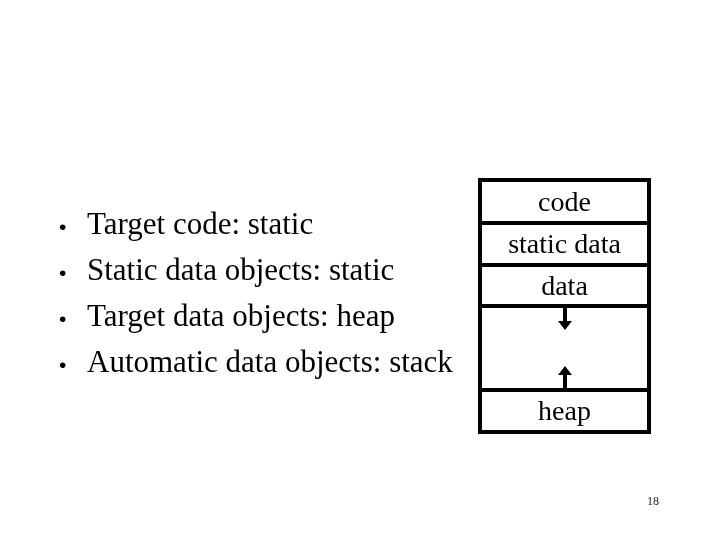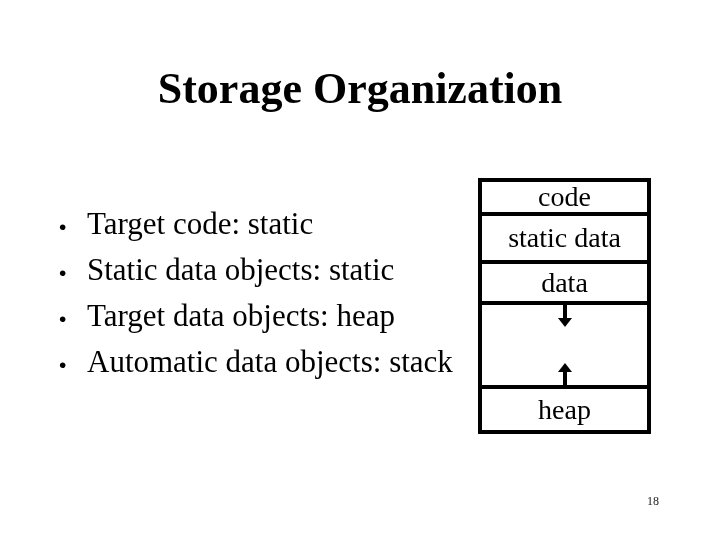--- a/index.html
+++ b/index.html
@@ -61,22 +61,22 @@
   .memrow {
     box-sizing: border-box;
     display: flex;
     align-items: center;
     justify-content: center;
     font-size: 28px;
     line-height: 1;
     border-bottom: 4px solid #000000;
     white-space: nowrap;
   }
-  .memrow.code   { height: 34px; }
-  .memrow.static { height: 48px; }
+  .memrow.code   { height: 43px; }
+  .memrow.static { height: 42px; }
   .memrow.stack  { height: 41px; }
   .memrow.free   { height: 84px; position: relative; }
   .memrow.heap   { height: 38px; border-bottom: none; flex: 1; justify-content: center; }
   .arrow { position: absolute; left: 50%; }
   .arrow .stem {
     position: absolute; left: -2px;
     width: 4px; height: 13px;
     background: #000000;
   }
   .arrow .head {
@@ -97,21 +97,20 @@
     font-size: 12px;
     line-height: 20px;
     color: #1a1a1a;
   }
 </style>
 </head>
 <body>
 
 <div class="slide">
 
-  <div class="title">Storage Organization</div>
 
   <ul class="bullets">
     <li class="bullet-row">
       <span class="bullet-marker">•</span>
       <span class="bullet-text">Target code: static</span>
     </li>
     <li class="bullet-row">
       <span class="bullet-marker">•</span>
       <span class="bullet-text">Static data objects: static</span>
     </li>

